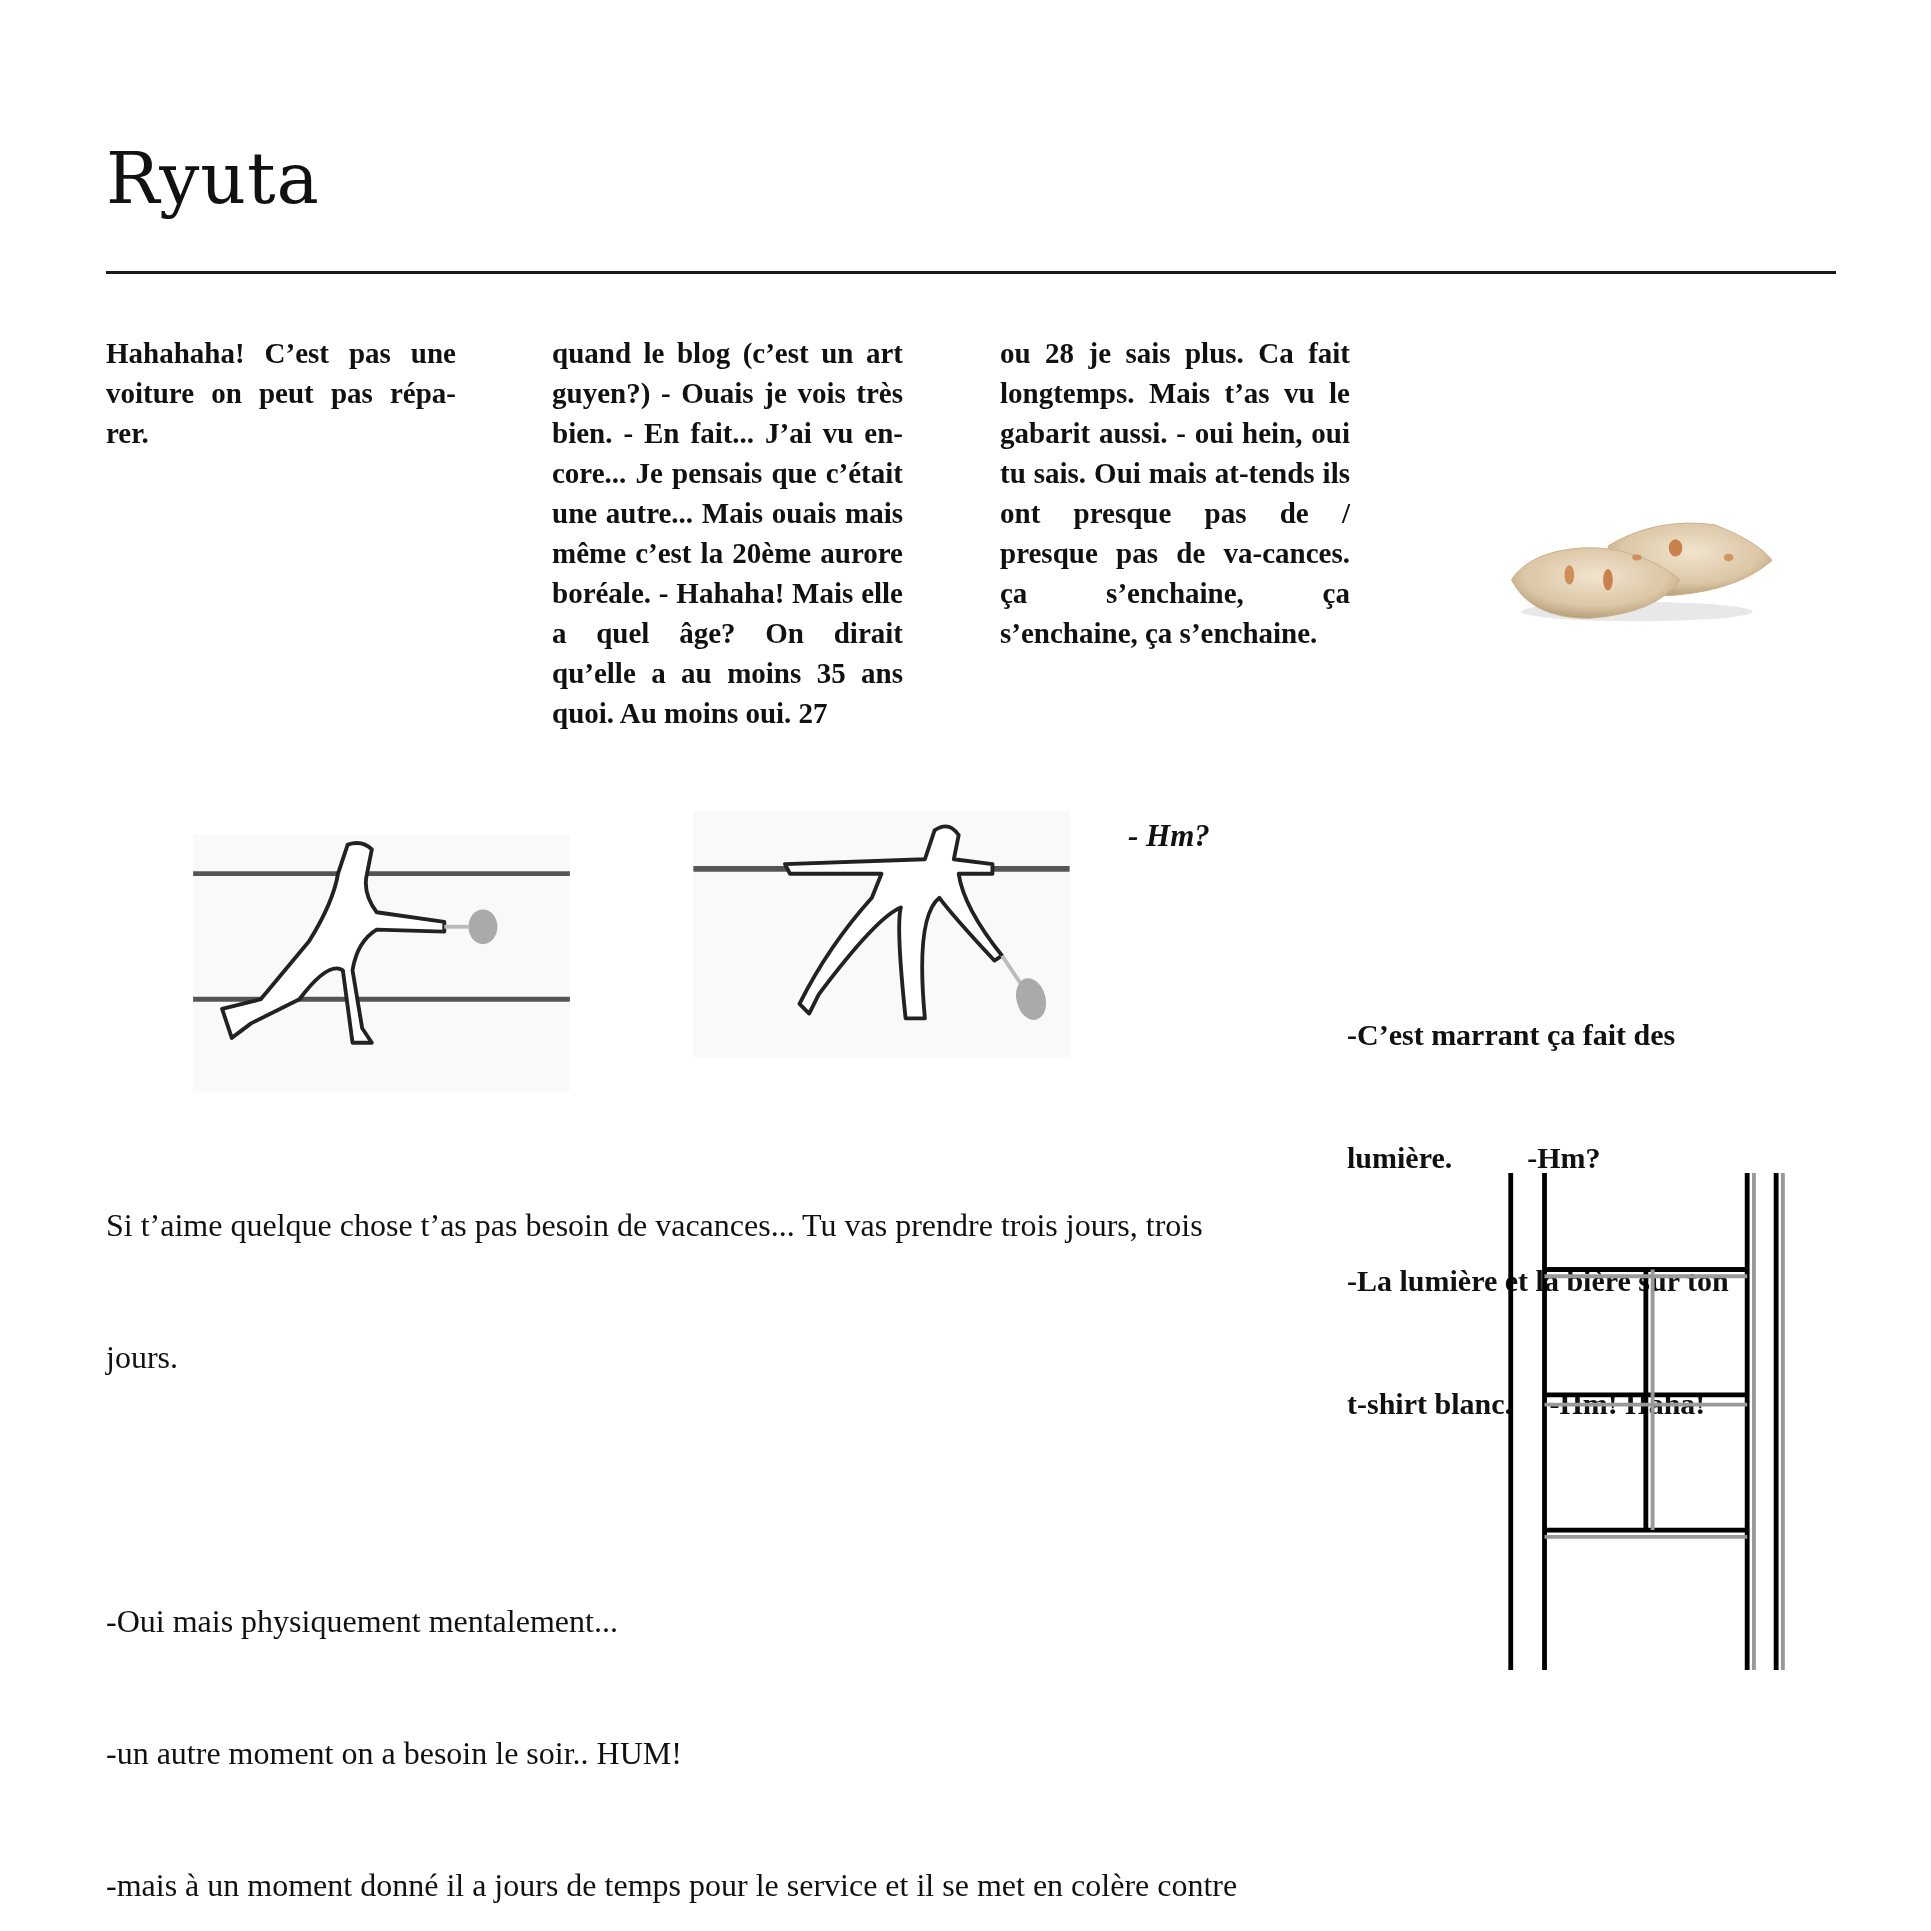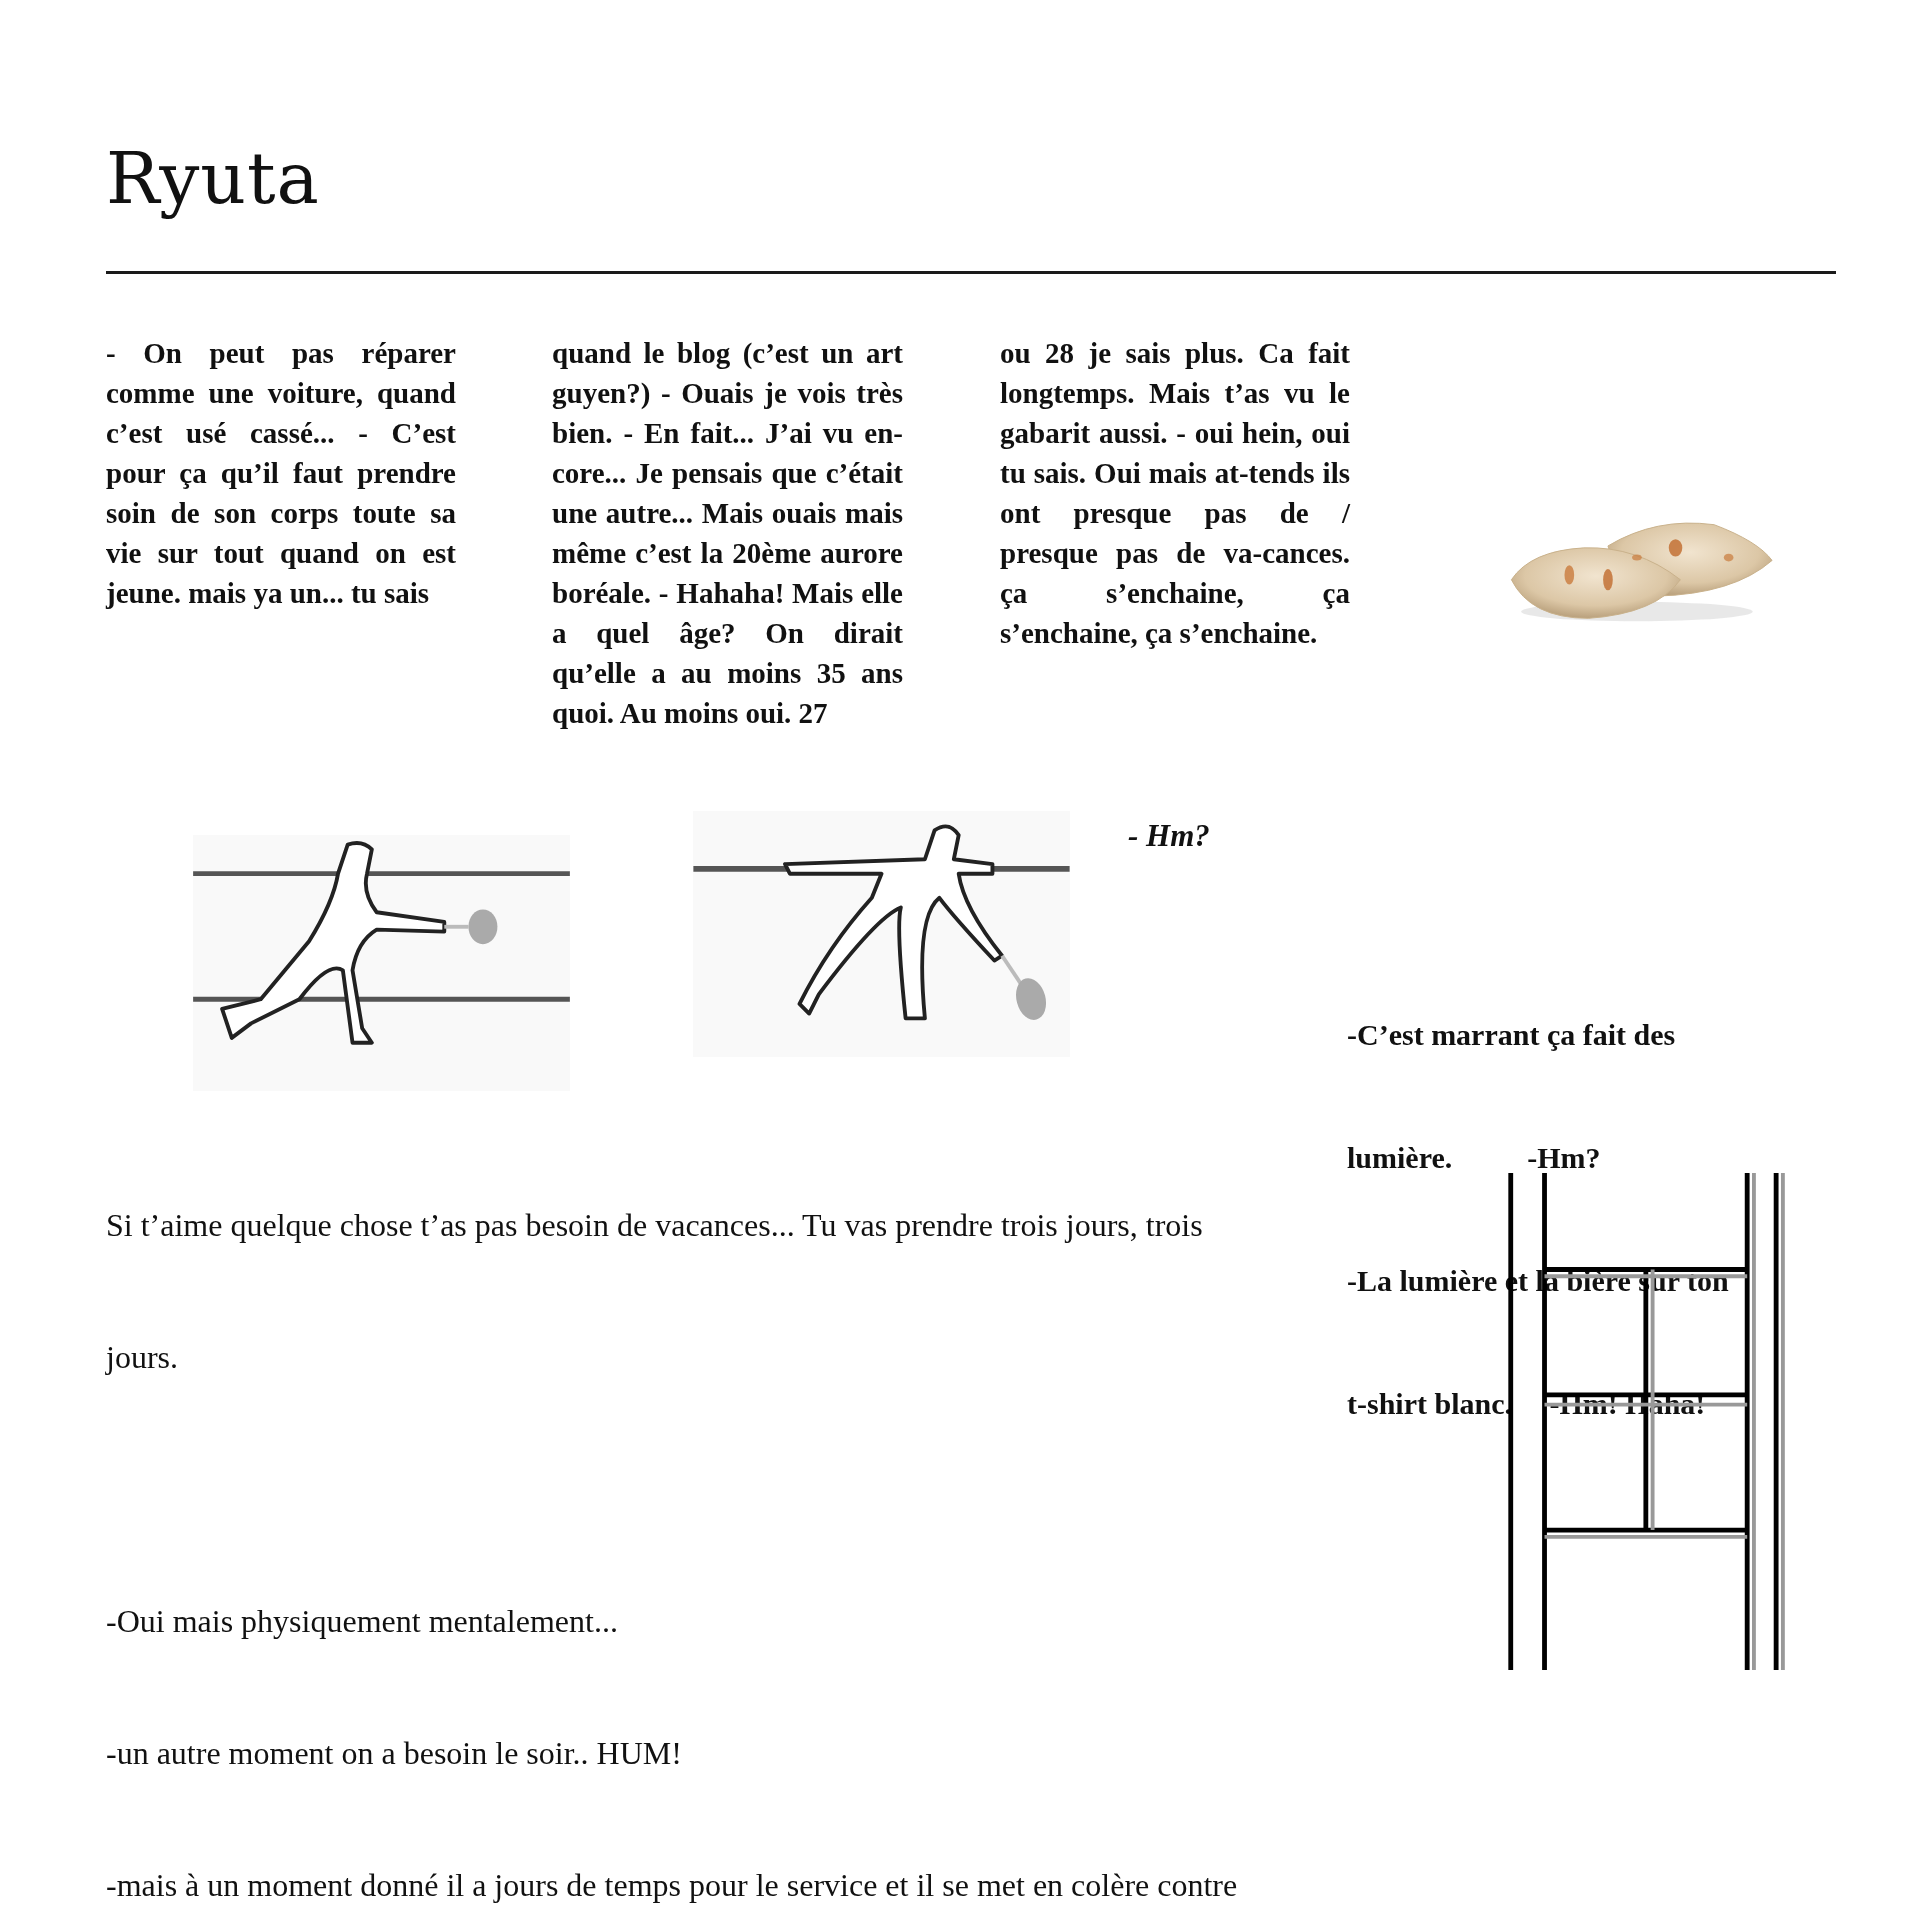--- a/index.html
+++ b/index.html
@@ -21,21 +21,21 @@
   .body .line { display: block; height: 44px; }
   .court { position: absolute; left: 1501px; top: 1173px; width: 309px; height: 497px; }
 </style>
 </head>
 <body>
 
 <h1 class="title">Ryuta</h1>
 <div class="rule"></div>
 
 <div class="col col1">
-  <p>- On peut pas réparer comme une voiture, quand c’est usé cassé... - C’est pour ça qu’il faut prendre soin de son corps toute sa vie sur tout quand on est jeune. mais ya un... tu sais</p>
+  <p>Hahahaha! C’est pas une voiture on peut pas répa-rer.</p>
 </div>
 <div class="col col2">
   <p>quand le blog (c’est un art guyen?) - Ouais je vois très bien. - En fait... J’ai vu en-core... Je pensais que c’était une autre... Mais ouais mais même c’est la 20ème aurore boréale. - Hahaha! Mais elle a quel âge? On dirait qu’elle a au moins 35 ans quoi. Au moins oui. 27</p>
 </div>
 <div class="col col3">
   <p>ou 28 je sais plus. Ca fait longtemps. Mais t’as vu le gabarit aussi. - oui hein, oui tu sais. Oui mais at-tends ils ont presque pas de / presque pas de va-cances. ça s’enchaine, ça s’enchaine, ça s’enchaine.</p>
 </div>
 
 <svg class="dumplings" viewBox="0 0 295 145">
   <defs>

